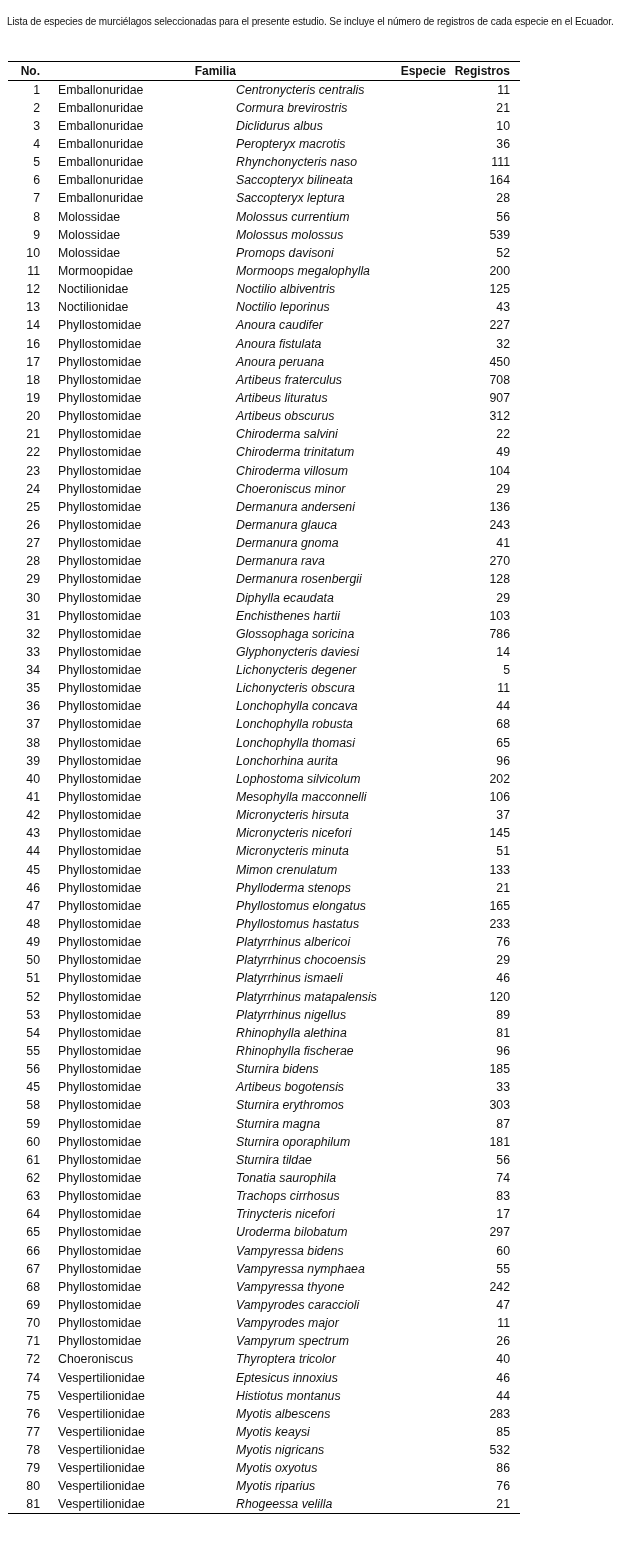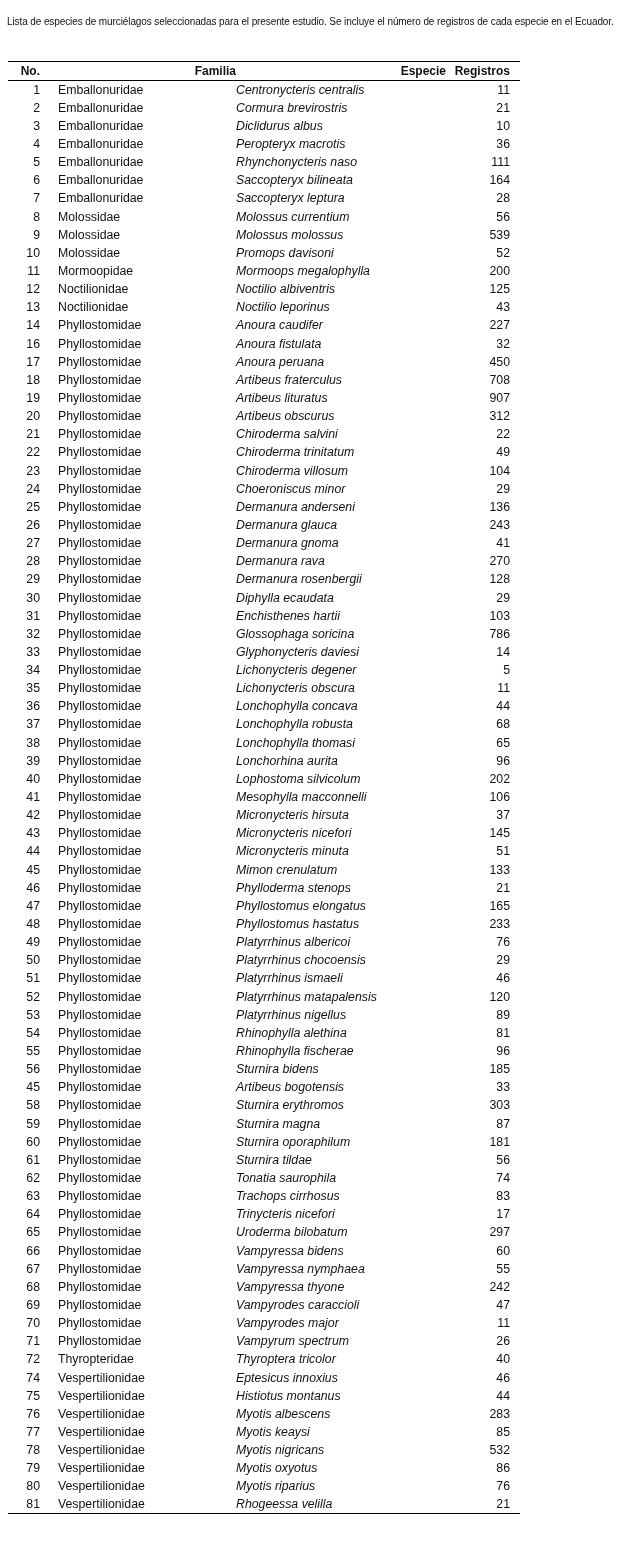--- a/index.html
+++ b/index.html
@@ -461,21 +461,21 @@
         <td class="c-reg">11</td>
       </tr>
       <tr>
         <td class="c-no">71</td>
         <td class="c-fam">Phyllostomidae</td>
         <td class="c-sp">Vampyrum spectrum</td>
         <td class="c-reg">26</td>
       </tr>
       <tr>
         <td class="c-no">72</td>
-        <td class="c-fam">Thyropteridae</td>
+        <td class="c-fam">Choeroniscus</td>
         <td class="c-sp">Thyroptera tricolor</td>
         <td class="c-reg">40</td>
       </tr>
       <tr>
         <td class="c-no">74</td>
         <td class="c-fam">Vespertilionidae</td>
         <td class="c-sp">Eptesicus innoxius</td>
         <td class="c-reg">46</td>
       </tr>
       <tr>

